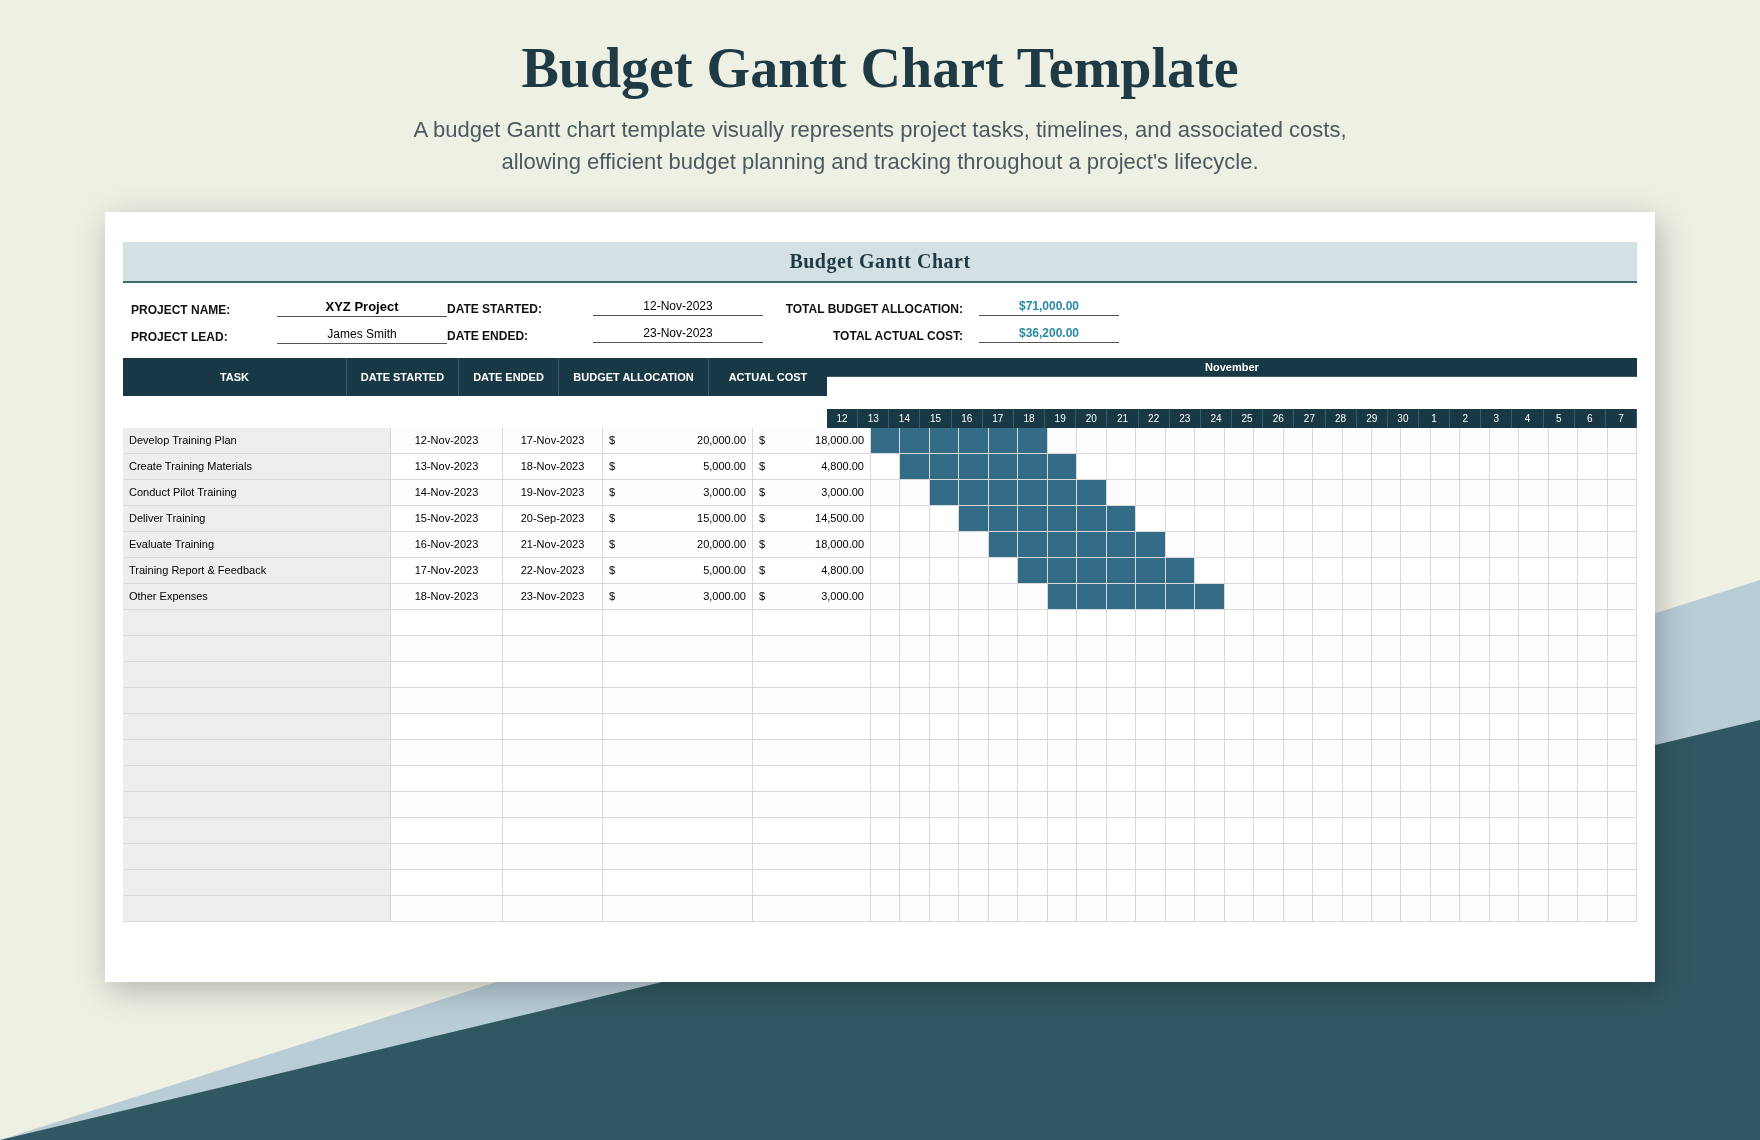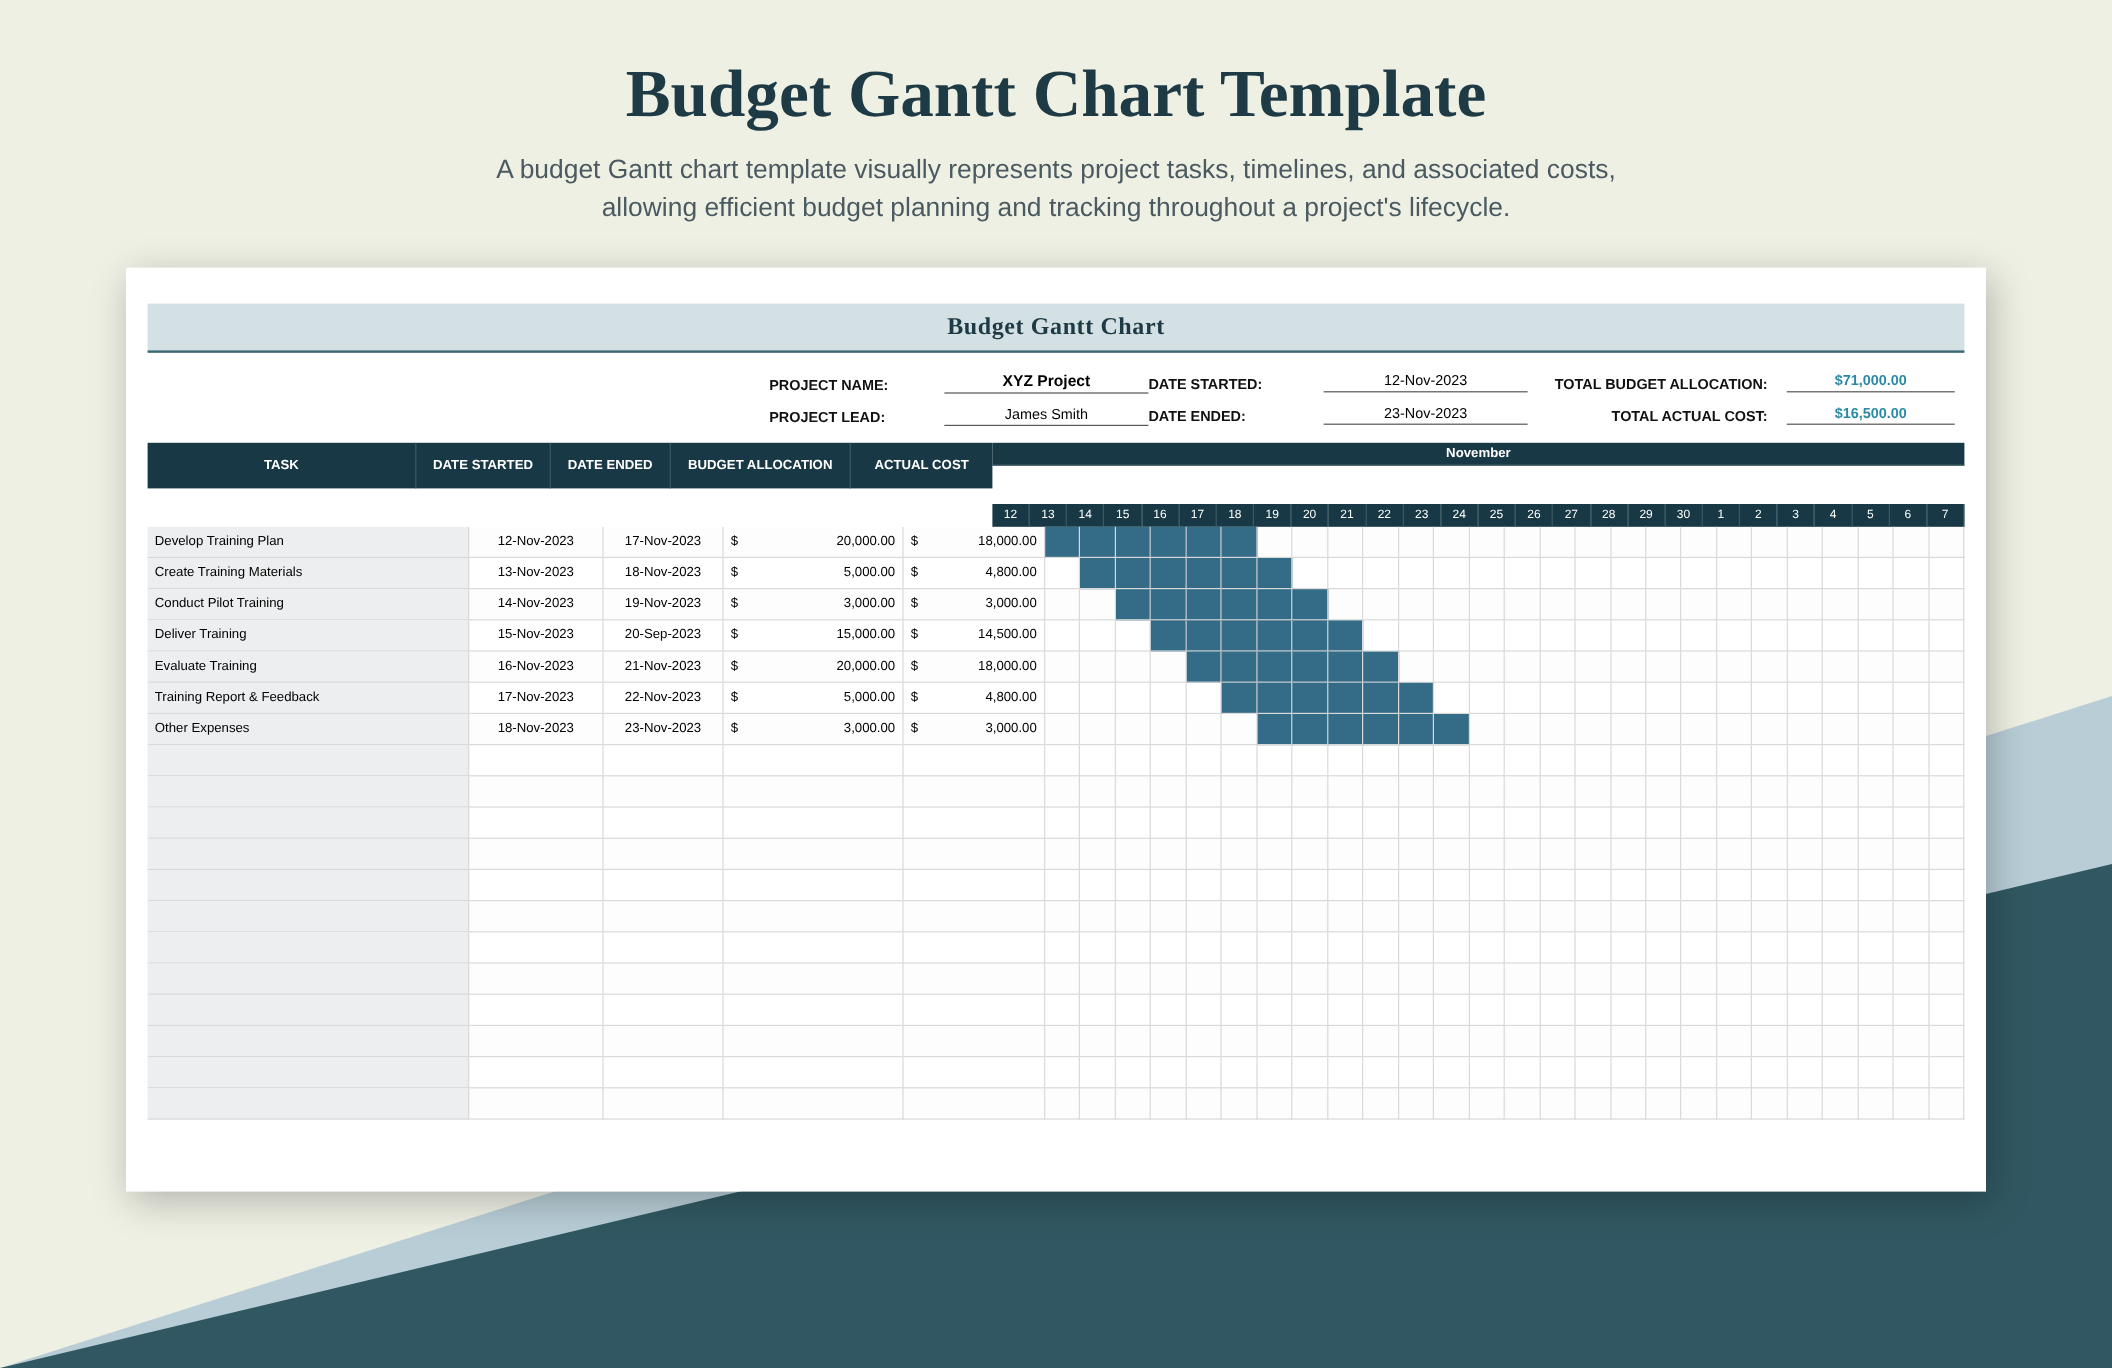--- a/index.html
+++ b/index.html
@@ -19,21 +19,20 @@
   .bg-tri-dark {
     position: absolute; right: 0; bottom: 0;
     width: 0; height: 0;
     border-left: 1760px solid transparent;
     border-bottom: 420px solid #315862;
   }
   .hdr {
     position: relative;
     text-align: center;
     padding-top: 36px;
-    margin-top: 11px;
   }
   .hdr h1 {
     font-family: Georgia, "Times New Roman", serif;
     font-size: 56px;
     color: #1d3a45;
     font-weight: 700;
   }
   .hdr p {
     margin-top: 14px;
     font-size: 22px;
@@ -54,21 +53,21 @@
     text-align: center;
     padding: 8px 0;
     font-family: Georgia, serif;
     font-weight: bold;
     color: #1d3a45;
     font-size: 20px;
     letter-spacing: 0.5px;
   }
   .meta {
     display: flex;
-    justify-content: flex-end;
+    justify-content: flex-start;
     padding: 16px 8px 14px;
     font-size: 12px;
   }
   .meta-col { display: flex; flex-direction: column; gap: 10px; }
   .meta-row { display: flex; align-items: flex-end; gap: 16px; }
   .meta-label { font-weight: bold; color: #111; min-width: 130px; }
   .meta-label.r { text-align: right; min-width: 200px; }
   .meta-val {
     border-bottom: 1px solid #555;
     min-width: 170px;
@@ -160,21 +159,21 @@
         <span class="meta-val">23-Nov-2023</span>
       </div>
     </div>
     <div class="meta-col">
       <div class="meta-row">
         <span class="meta-label r">TOTAL BUDGET ALLOCATION:</span>
         <span class="meta-val teal" style="min-width:140px">$71,000.00</span>
       </div>
       <div class="meta-row">
         <span class="meta-label r">TOTAL ACTUAL COST:</span>
-        <span class="meta-val teal" style="min-width:140px">$16,500.00</span>
+        <span class="meta-val teal" style="min-width:140px">$36,200.00</span>
       </div>
     </div>
   </div>
 
   <div class="tbl-wrap">
     <div class="left-hdr">
       <div class="lh-cell lh-task">TASK</div>
       <div class="lh-cell lh-ds">DATE STARTED</div>
       <div class="lh-cell lh-de">DATE ENDED</div>
       <div class="lh-cell lh-ba">BUDGET ALLOCATION</div>

